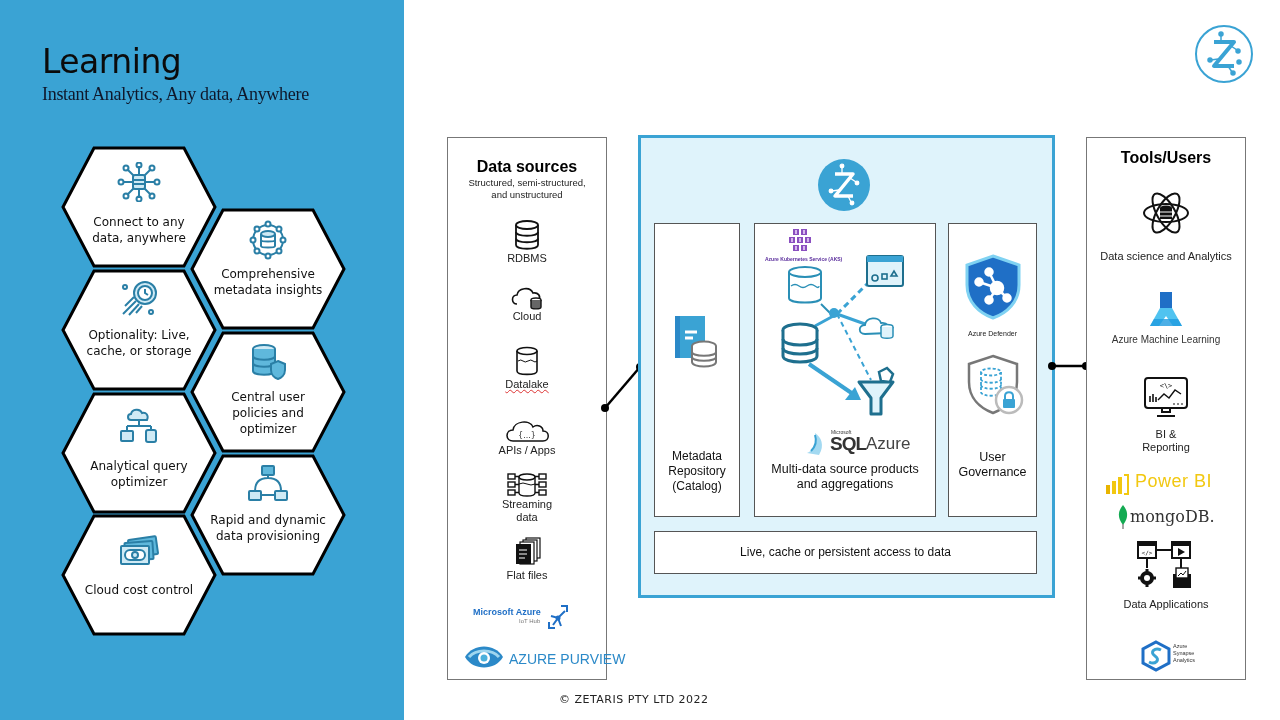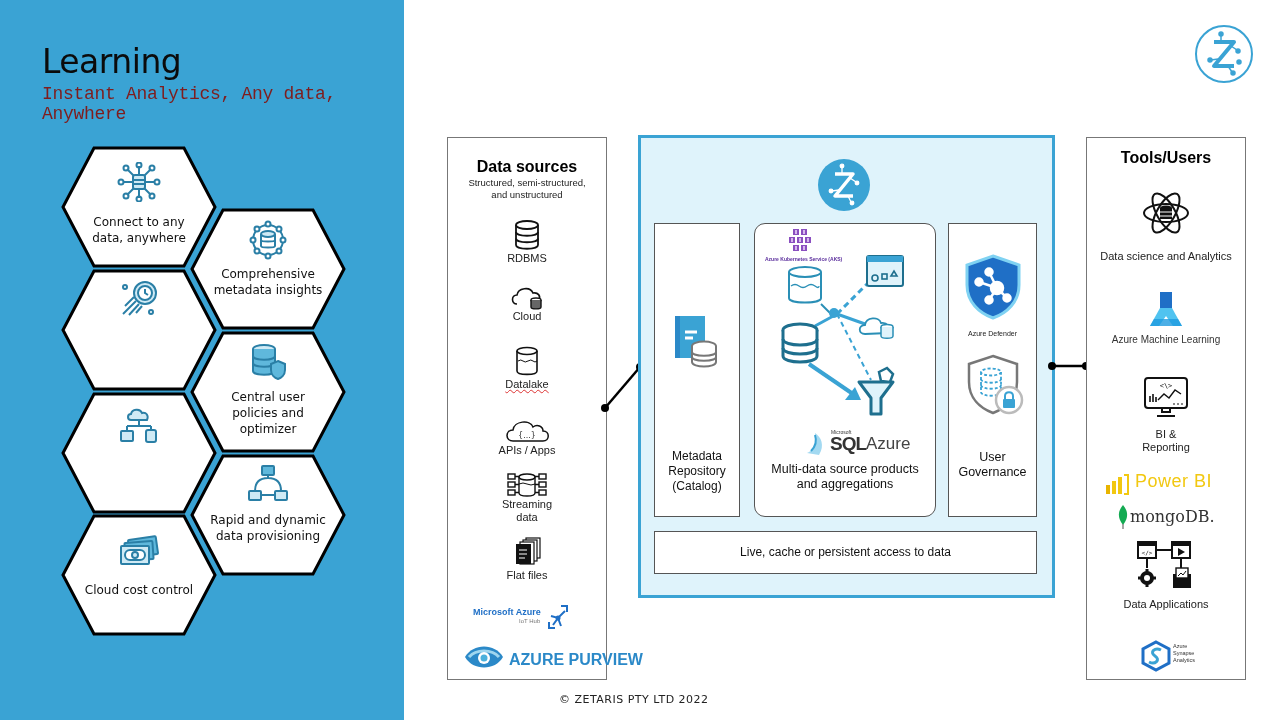--- a/index.html
+++ b/index.html
@@ -2,21 +2,21 @@
 <html><head>
 <meta charset="utf-8">
 <style>
   * { box-sizing: border-box; margin: 0; padding: 0; }
   html, body { width: 1280px; height: 720px; overflow: hidden; background: #ffffff; }
   body { position: relative; font-family: "Liberation Sans", sans-serif; color: #111; }
 
   
   .left-panel { position: absolute; left: 0; top: 0; width: 404px; height: 720px; background: #3aa3d4; }
   .brand-title { position: absolute; left: 42px; top: 42px; font-size: 33px; color: #0b0b0b; font-family: "DejaVu Sans", sans-serif; letter-spacing: -0.5px; }
-  .brand-sub { position: absolute; left: 42px; top: 84px; font-size: 18px; color: #7f1d1d; font-family: Liberation Mono, monospace; letter-spacing: -0.3px; }
+  .brand-sub { position: absolute; left: 42px; top: 84px; font-size: 18px; color: #0f172a; font-family: Liberation Serif, serif; letter-spacing: -0.3px; }
 
   .hex { position: absolute; width: 156px; height: 122px; }
   .hex svg.shape { position: absolute; left: 0; top: 0; width: 156px; height: 122px; }
   .hex .hex-icon { position: absolute; left: 50%; transform: translateX(-50%); width: 44px; height: 40px; }
   .hex .hex-label { position: absolute; left: 20px; right: 20px; text-align: center; font-size: 12px; line-height: 16px; color: #111; font-family: "DejaVu Sans", sans-serif; }
 
   
   .corner-logo { position: absolute; left: 1194px; top: 24px; width: 60px; height: 60px; }
 
   
@@ -107,20 +107,21 @@
         <circle cx="28" cy="14" r="7" fill="#fff"></circle>
         <path d="M28 10 v4 l3 2"></path>
         <line x1="19" y1="22" x2="6" y2="35"></line>
           <line x1="22" y1="25" x2="12" y2="36"></line>
         <line x1="17" y1="18" x2="8" y2="27"></line>
           <line x1="25" y1="27" x2="19" y2="34"></line>
         <circle cx="8" cy="8" r="2"></circle>
           <circle cx="34" cy="33" r="2"></circle>
       </g>
     </svg>
+    <div class="hex-label" style="top:58px">Optionality: Live, cache, or storage</div>
   </div>
 
   <div class="hex" style="left:190px;top:331px;">
     <svg class="shape" viewBox="0 0 156 122">
         <polygon points="33,2 123,2 154,61 123,120 33,120 2,61" fill="#fff" stroke="#000" stroke-width="3"></polygon>
       </svg>
     <svg class="hex-icon" style="top:10px" viewBox="0 0 44 40">
       <g stroke="#2a7fa6" stroke-width="2">
         <ellipse cx="18" cy="8" rx="11" ry="4" fill="#cfeaf5"></ellipse>
         <path d="M7 8 v22 c0 5 22 5 22 0 v-22" fill="#5fb8dc"></path>
@@ -136,20 +137,21 @@
         <polygon points="33,2 123,2 154,61 123,120 33,120 2,61" fill="#fff" stroke="#000" stroke-width="3"></polygon>
       </svg>
     <svg class="hex-icon" style="top:14px" viewBox="0 0 44 40">
       <g stroke="#2a7fa6" stroke-width="2">
         <path d="M14 14 c-4 0 -4 -6 0 -6 c1 -5 9 -6 11 -1 c4 -1 7 2 5 7 z" fill="#cfeaf5"></path>
         <path d="M22 14 v6 M10 20 h24 M10 20 v5 M34 20 v5" fill="none"></path>
         <rect x="4" y="25" width="12" height="10" rx="1" fill="#cfeaf5"></rect>
         <rect x="29" y="24" width="10" height="12" rx="2" fill="#cfeaf5"></rect>
       </g>
     </svg>
+    <div class="hex-label" style="top:66px">Analytical query optimizer</div>
   </div>
 
   <div class="hex" style="left:190px;top:454px;">
     <svg class="shape" viewBox="0 0 156 122">
         <polygon points="33,2 123,2 154,61 123,120 33,120 2,61" fill="#fff" stroke="#000" stroke-width="3"></polygon>
       </svg>
     <svg class="hex-icon" style="top:10px" viewBox="0 0 44 40">
       <g stroke="#2a7fa6" stroke-width="2">
         <rect x="16" y="2" width="12" height="9" rx="1" fill="#5fb8dc"></rect>
         <path d="M22 11 v3 M22 14 c-10 0 -13 6 -13 13 M22 14 c10 0 13 6 13 13" fill="none"></path>
@@ -278,21 +280,21 @@
     </svg>
   </div>
 
   <div style="position:absolute;left:15px;top:505px;width:130px;height:28px;">
     <svg style="position:absolute;left:0;top:0;" width="42" height="28" viewBox="0 0 42 28">
       <path d="M2 14 c8 -14 30 -14 38 0 c-8 14 -30 14 -38 0 z" fill="#2b89c8"></path>
       <path d="M6 14 c7 -8 23 -8 30 0" fill="none" stroke="#9fd6ef" stroke-width="3"></path>
       <circle cx="21" cy="15" r="6" fill="#fff"></circle>
       <circle cx="21" cy="15" r="3.5" fill="#4ab0dc"></circle>
     </svg>
-    <div style="position:absolute;left:46px;top:8px;font-size:16px;font-weight:bold;color:#2b89c8;white-space:nowrap;">AZURE PURVIEW</div>
+    <div style="position:absolute;left:46px;top:8px;font-size:14px;font-weight:normal;color:#2b89c8;white-space:nowrap;">AZURE PURVIEW</div>
   </div>
 </div>
 
 <svg class="connector" style="left:600px;top:360px;" width="46" height="54" viewBox="0 0 46 54">
   <line x1="5" y1="48" x2="40" y2="7" stroke="#000" stroke-width="2.5"></line>
   <circle cx="5" cy="48" r="4" fill="#000"></circle>
     <circle cx="40" cy="7" r="4" fill="#000"></circle>
 </svg>
 
 <div class="center-box">
@@ -316,21 +318,21 @@
       <rect x="4" y="4" width="30" height="42" fill="#3aa3d4"></rect>
       <rect x="4" y="4" width="5" height="42" fill="#2b89c8"></rect>
       <path d="M14 20 h12 M14 26 h8" stroke="#fff" stroke-width="3"></path>
       <ellipse cx="33" cy="34" rx="12" ry="4.5" fill="#fff" stroke="#777" stroke-width="2"></ellipse>
       <path d="M21 34 v16 c0 6 24 6 24 0 v-16" fill="#fff" stroke="#777" stroke-width="2"></path>
       <path d="M21 40 c0 5 24 5 24 0 M21 45 c0 5 24 5 24 0" fill="none" stroke="#777" stroke-width="2"></path>
     </svg>
     <div class="inner-label" style="top:225px;font-size:12px;">Metadata Repository (Catalog)</div>
   </div>
 
-  <div class="inner-box" style="left:113px;top:85px;width:182px;height:294px;border-radius:11px;">
+  <div class="inner-box" style="left:113px;top:85px;width:182px;height:294px;">
 
     <svg style="position:absolute;left:34px;top:4px;" width="40" height="26" viewBox="0 0 40 26">
       <g fill="#8a4fc0">
         <rect x="4" y="1" width="6" height="6"></rect>
           <rect x="12" y="1" width="6" height="6"></rect>
         <rect x="0" y="9" width="6" height="6"></rect>
           <rect x="8" y="9" width="6" height="6"></rect>
           <rect x="16" y="9" width="6" height="6"></rect>
         <rect x="4" y="17" width="6" height="6"></rect>
           <rect x="12" y="17" width="6" height="6"></rect>

